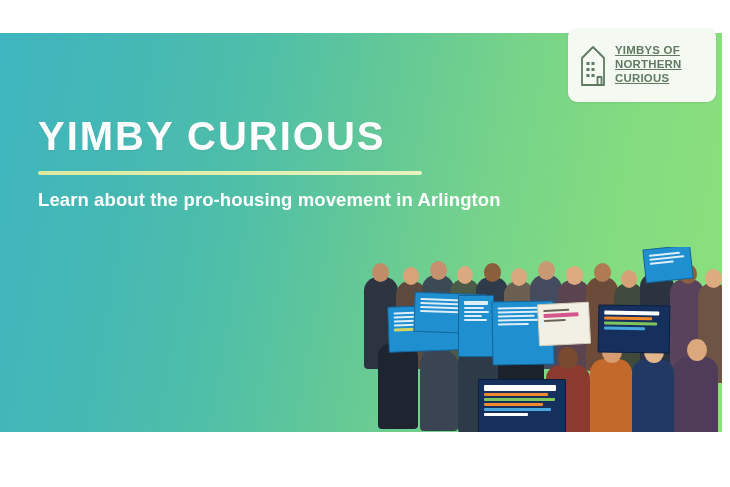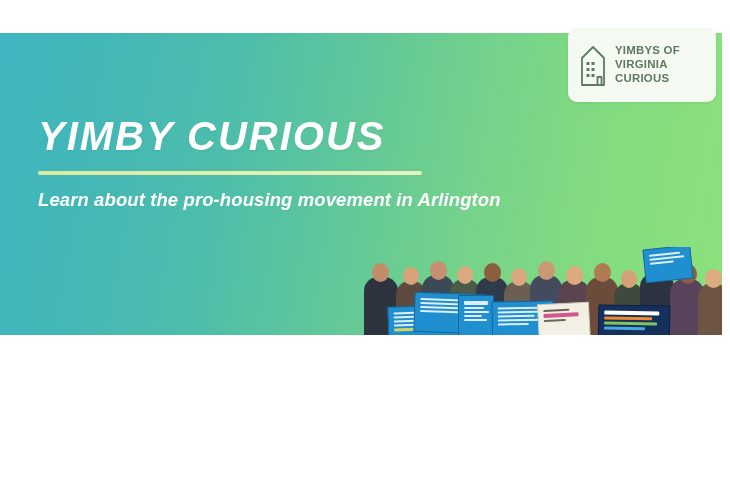--- a/index.html
+++ b/index.html
@@ -14,31 +14,30 @@
   #stage {
     position:relative;
     width:730px; height:487px;
     background:#ffffff;
   }
 
   
   .banner {
     position:absolute;
     left:0px; top:33px;
-    width:722px; height:302px;
+    width:722px; height:399px;
     background:linear-gradient(100deg,
         #3fb6c0 0%,
         #45b8b4 18%,
         #4fbfa8 34%,
         #63c897 50%,
         #76d389 66%,
         #84dc80 82%,
         #8ce07c 100%);
     overflow:hidden;
-    font-style:italic;
   }
 
   
   .text-col {
     position:absolute;
     left:38px; top:82px;
     width:420px;
     z-index:4;
   }
 
@@ -106,21 +105,21 @@
     box-shadow:0 1px 3px rgba(0,0,0,.07);
   }
   .logo-icon { flex:0 0 auto; width:26px; height:42px; }
   .logo-text {
     font-size:11.4px;
     font-weight:bold;
     color:#5f7a61;
     line-height:1.22;
     letter-spacing:.25px;
   }
-  .logo-text span { display:block; }
+  .logo-text span { display:block;text-decoration:underline; }
 
   
   .photo {
     position:absolute;
     left:358px; top:214px;
     width:372px; height:218px;
     z-index:3;
     overflow:hidden;
   }
   .ph { position:absolute; }
@@ -327,18 +326,18 @@
         <rect x="11.5" y="18" width="3" height="3" fill="#5f7a61" stroke="none"></rect>
         <rect x="6.5" y="24" width="3" height="3" fill="#5f7a61" stroke="none"></rect>
         <rect x="11.5" y="24" width="3" height="3" fill="#5f7a61" stroke="none"></rect>
         <rect x="6.5" y="30" width="3" height="3" fill="#5f7a61" stroke="none"></rect>
         <rect x="11.5" y="30" width="3" height="3" fill="#5f7a61" stroke="none"></rect>
         <path d="M17.5 41 L17.5 33 L21.5 33 L21.5 41"></path>
       </svg>
     </span>
     <span class="logo-text">
       <span>YIMBYS OF</span>
-      <span>VIRGINIA</span>
+      <span>NORTHERN</span>
       <span>CURIOUS</span>
     </span>
   </div>
 
 </div>
 
 </body></html>

